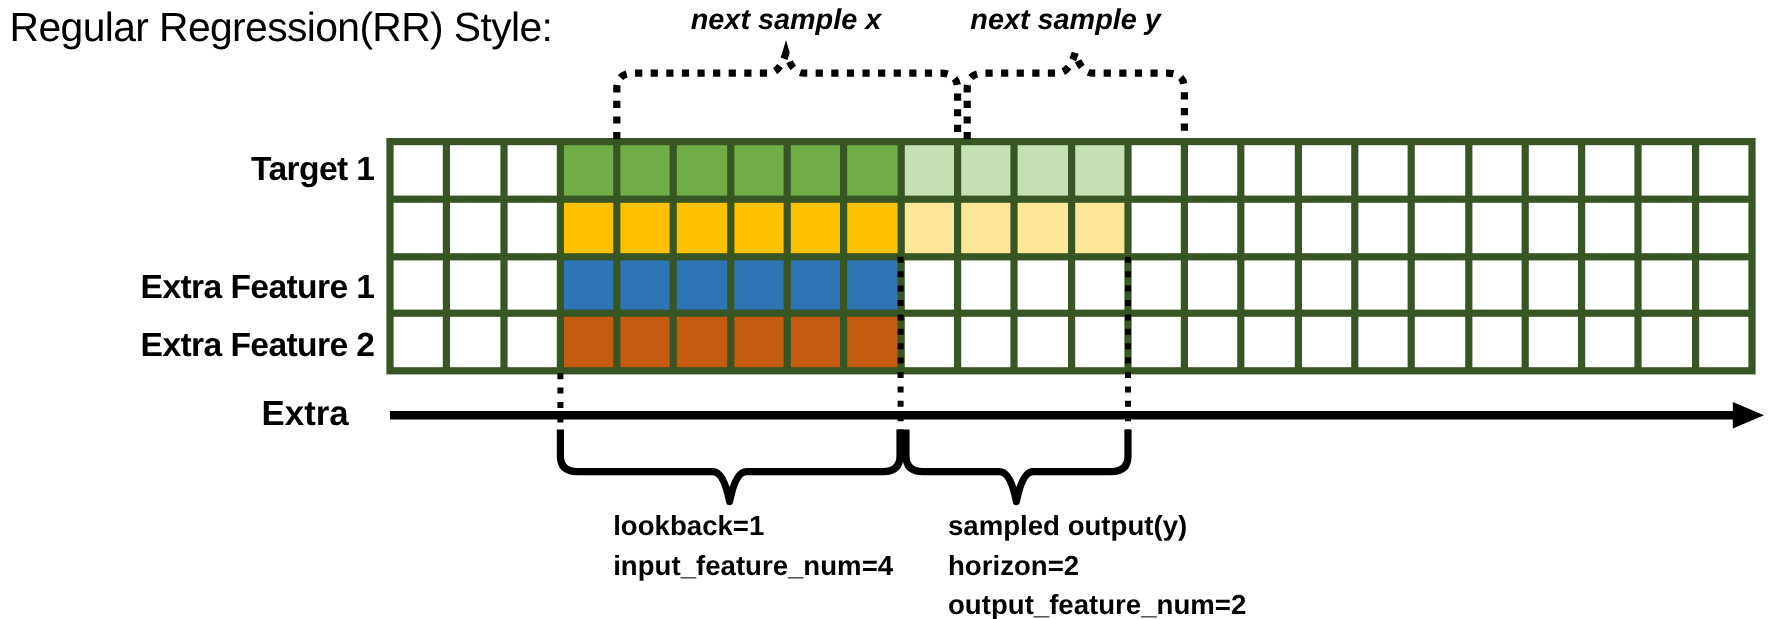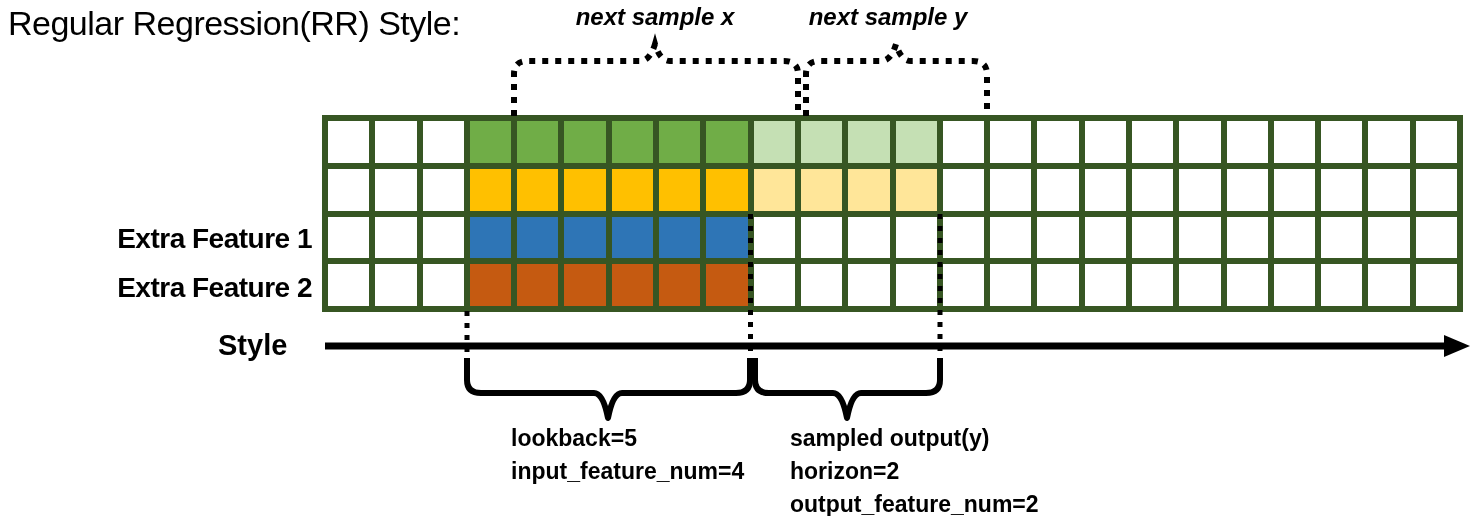--- a/index.html
+++ b/index.html
@@ -50,20 +50,21 @@
 </head>
 <body>
 
 <div class="canvas">
 
   <div class="title">Regular Regression(RR) Style:</div>
 
   <div class="top-label y">next sample y</div>
   <div class="top-label x">next sample x</div>
 
+  <div class="row-label r0">Target 1</div>
   <div class="row-label r2">Extra Feature 1</div>
   <div class="row-label r3">Extra Feature 2</div>
 
   <div class="sample-grid" style="background: rgb(55, 86, 35); grid-template-columns: repeat(24, 1fr);">
       <div class="cell" style="background: rgb(255, 255, 255);"></div>
       <div class="cell" style="background: rgb(255, 255, 255);"></div>
       <div class="cell" style="background: rgb(255, 255, 255);"></div>
       <div class="cell" style="background: rgb(112, 173, 71);"></div>
       <div class="cell" style="background: rgb(112, 173, 71);"></div>
       <div class="cell" style="background: rgb(112, 173, 71);"></div>
@@ -152,42 +153,42 @@
       <div class="cell" style="background: rgb(255, 255, 255);"></div>
       <div class="cell" style="background: rgb(255, 255, 255);"></div>
       <div class="cell" style="background: rgb(255, 255, 255);"></div>
       <div class="cell" style="background: rgb(255, 255, 255);"></div>
       <div class="cell" style="background: rgb(255, 255, 255);"></div>
       <div class="cell" style="background: rgb(255, 255, 255);"></div>
       <div class="cell" style="background: rgb(255, 255, 255);"></div>
       <div class="cell" style="background: rgb(255, 255, 255);"></div>
     </div>
 
-  <div class="time-label">Style</div>
+  <div class="time-label">Extra</div>
 
   <svg class="overlay" width="1476" height="516" viewBox="0 0 1476 516">
 
     <path d="M 514,116 L 514,74 Q 514,61 528,61 L 640,61 Q 650,61 655,44 Q 660,61 670,61 L 784,61 Q 798,61 798,74 L 798,116" fill="none" stroke="#000000" stroke-width="6" stroke-dasharray="6 7"></path>
 
     <path d="M 806,116 L 806,74 Q 806,61 820,61 L 881,61 Q 891,61 896,44 Q 901,61 911,61 L 973,61 Q 987,61 987,74 L 987,116" fill="none" stroke="#000000" stroke-width="6" stroke-dasharray="6 7"></path>
 
     <line x1="467" y1="311" x2="467" y2="360" stroke="#000000" stroke-width="5" stroke-dasharray="5 7"></line>
     <line x1="750.5" y1="214" x2="750.5" y2="360" stroke="#000000" stroke-width="5" stroke-dasharray="5 7"></line>
     <line x1="940" y1="214" x2="940" y2="360" stroke="#000000" stroke-width="5" stroke-dasharray="5 7"></line>
 
     <line x1="325" y1="346" x2="1447" y2="346" stroke="#000000" stroke-width="7"></line>
     <polygon points="1444,335 1470,346 1444,357" fill="#000000"></polygon>
 
     <path d="M 467,358 L 467,380 Q 467,393 481,393 L 594,393 Q 603,393 608,418 Q 613,393 622,393 L 736,393 Q 750,393 750,380 L 750,358" fill="none" stroke="#000000" stroke-width="6" stroke-linejoin="round"></path>
 
     <path d="M 755,358 L 755,380 Q 755,393 769,393 L 833,393 Q 842,393 847,418 Q 852,393 861,393 L 926,393 Q 940,393 940,380 L 940,358" fill="none" stroke="#000000" stroke-width="6" stroke-linejoin="round"></path>
   </svg>
 
   <div class="note-block input">
-    <div>lookback=5</div>
+    <div>lookback=1</div>
     <div>input_feature_num=4</div>
   </div>
   <div class="note-block output">
     <div>sampled output(y)</div>
     <div>horizon=2</div>
     <div>output_feature_num=2</div>
   </div>
 
 </div>
 

